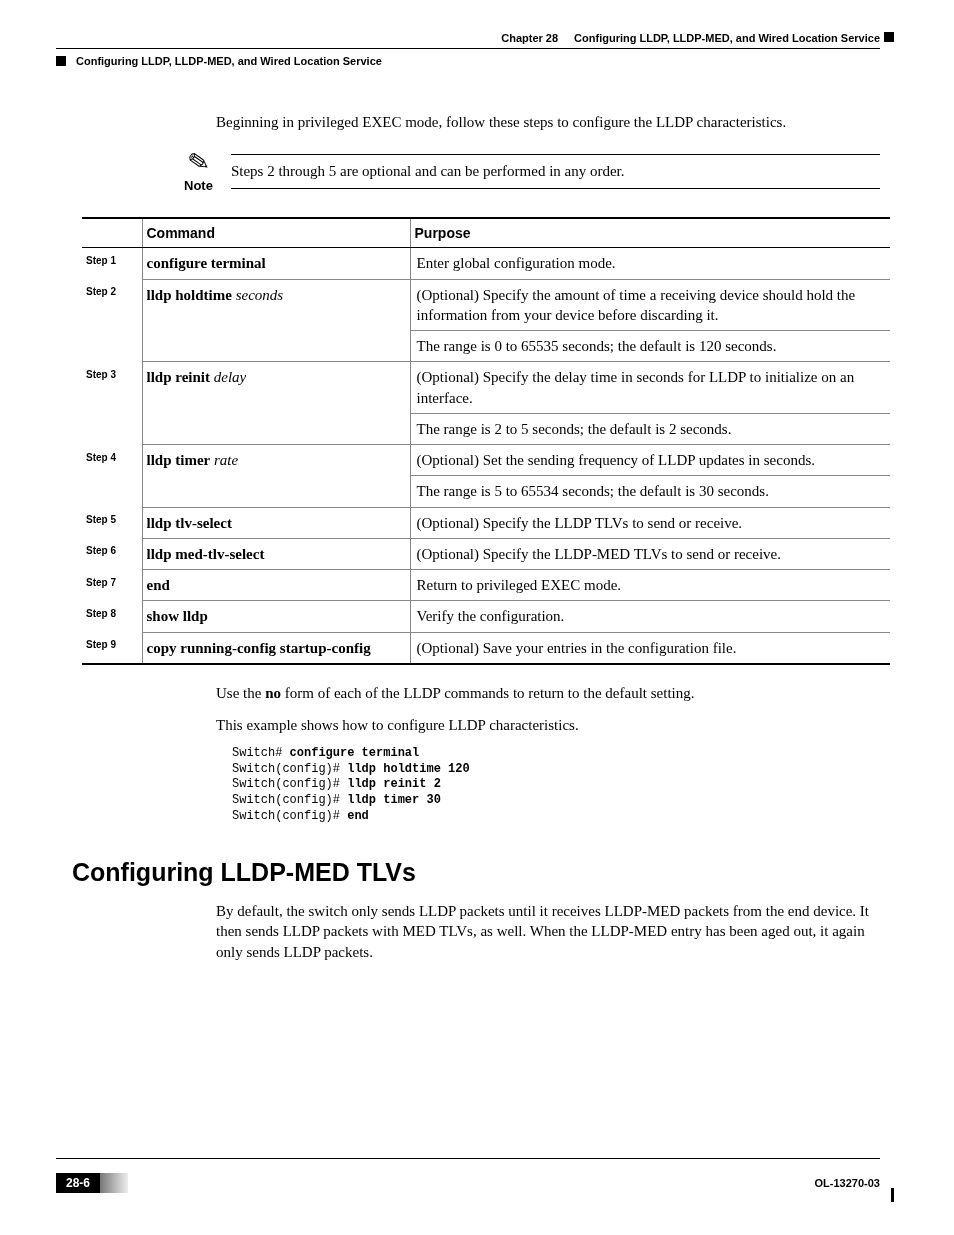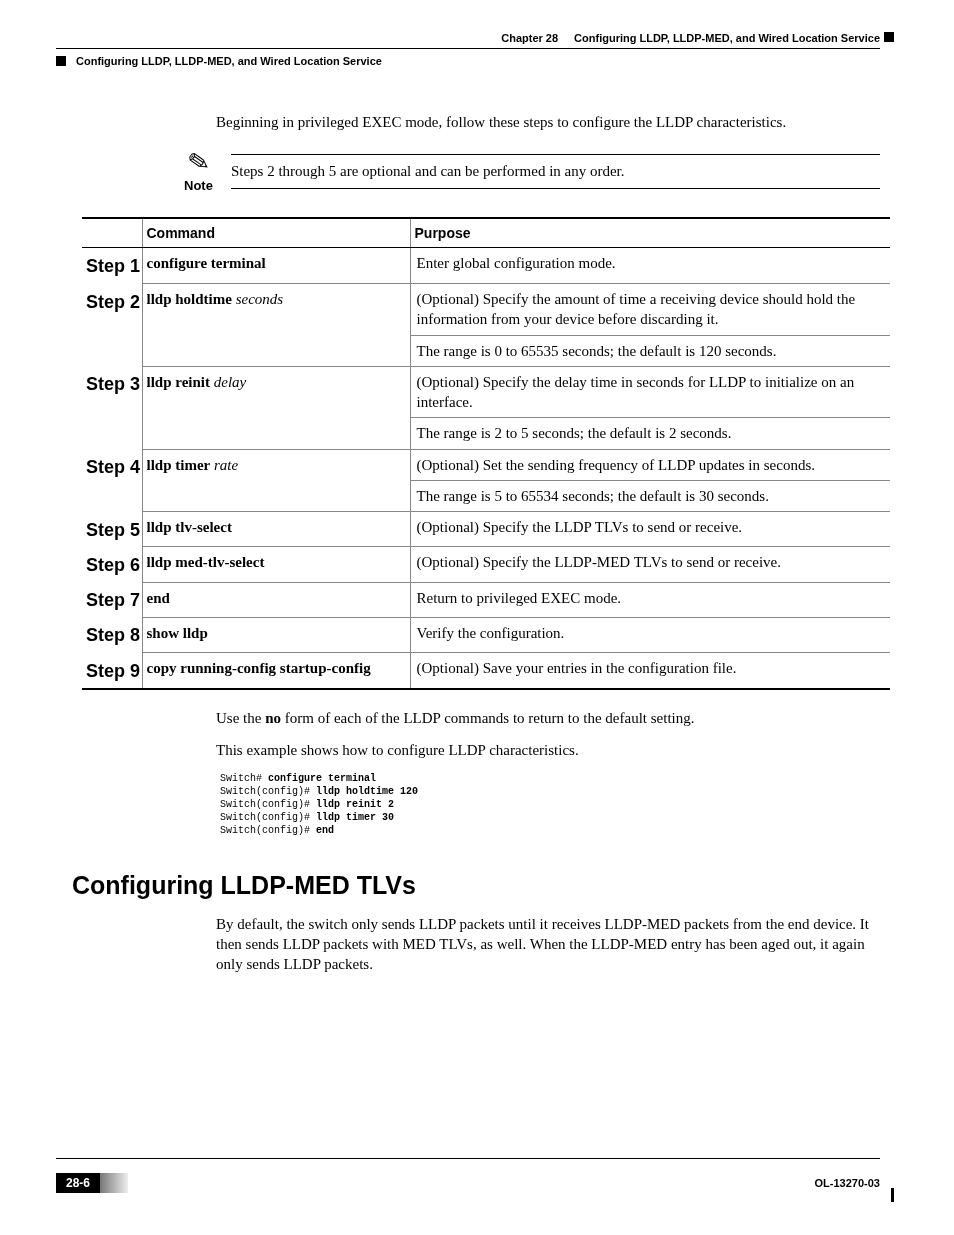--- a/index.html
+++ b/index.html
@@ -128,21 +128,21 @@
   }
   .steps td {
     vertical-align: top;
     padding: 5px 6px 5px 4px;
     font-size: 15px;
     line-height: 1.35;
   }
   .steps td.step {
     font-family: Arial, Helvetica, sans-serif;
     font-weight: bold;
-    font-size: 18px;
+    font-size: 10px;
     white-space: nowrap;
     padding-top: 6px;
   }
   .steps td.cmd {
     font-family: "Times New Roman", Times, serif;
   }
   .steps td.cmd b { font-weight: bold; }
   .steps td.cmd i { font-style: italic; }
   .steps tr.divider td.cmd,
   .steps tr.divider td.purp {
@@ -160,24 +160,24 @@
   .after-table {
     margin-top: 10px;
     margin-left: 144px;
     font-size: 15px;
     line-height: 1.45;
   }
   .after-table p { margin: 0 0 10px 0; }
 
   .codeblock {
     font-family: "Courier New", monospace;
-    font-size: 10px;
+    font-size: 12px;
     white-space: pre;
     line-height: 1.3;
-    margin: 6px 0 0 4px;
+    margin: 6px 0 0 16px;
   }
   .codeblock .b { font-weight: bold; }
 
   .h2 {
     font-family: Arial, Helvetica, sans-serif;
     font-weight: bold;
     font-size: 25px;
     margin: 34px 0 14px 0;
   }
 

